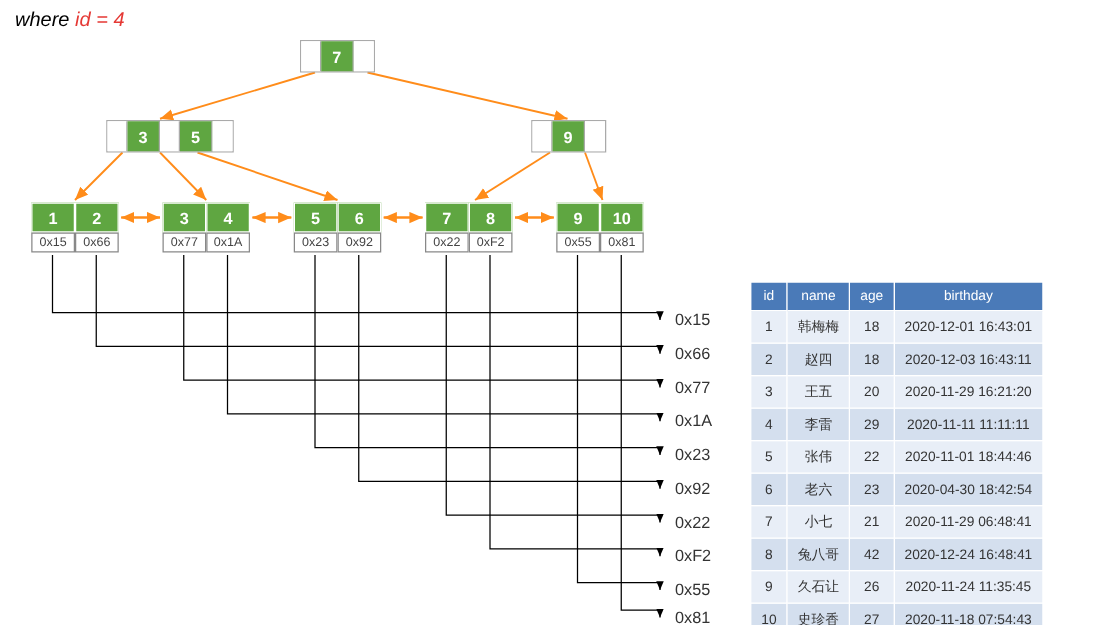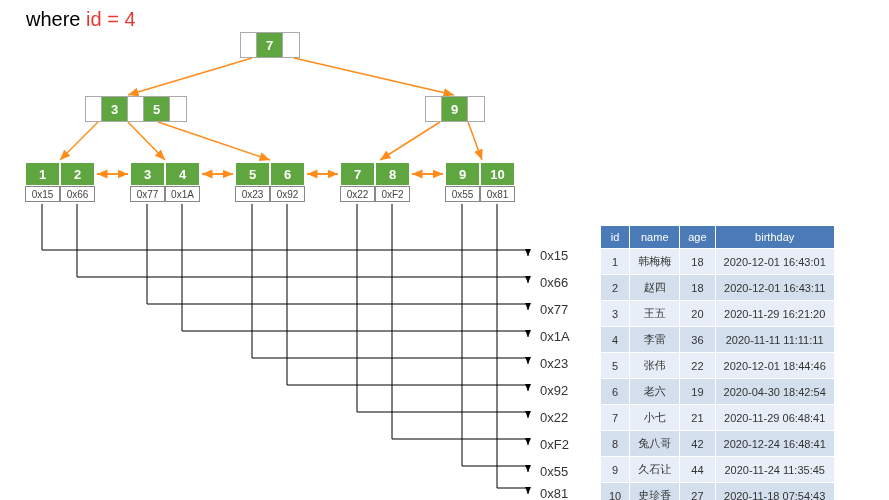--- a/index.html
+++ b/index.html
@@ -1,18 +1,18 @@
 <!DOCTYPE html>
 <html><head>
 <meta charset="utf-8">
 <style>
 * { margin: 0; padding: 0; box-sizing: border-box; }
 body { font-family: Arial, sans-serif; width: 889px; height: 500px; position: relative; background: #fff; }
 
-.query-text { position: absolute; top: 8px; left: 26px; font-size: 20px; }
+.query-text { position: absolute; top: 8px; left: 12px; font-size: 16px; font-style: italic; }
 .query-where { color: #000; }
 .query-id { color: #e53935; }
 .query-eq { color: #e53935; }
 
 .node-wrap { position: absolute; }
 .node-box { display: flex; border: 1px solid #aaa; }
 .node-slot { width: 16px; height: 24px; background: #fff; border-right: 1px solid #aaa; }
 .node-slot:last-child { border-right: none; }
 .node-key { width: 26px; height: 24px; background: #5fa641; color: #fff; display: flex; align-items: center; justify-content: center; font-size: 13px; font-weight: bold; border-right: 1px solid #aaa; }
 
@@ -182,62 +182,62 @@
       <tr class="odd">
         <td>1</td>
         <td>韩梅梅</td>
         <td>18</td>
         <td>2020-12-01 16:43:01</td>
       </tr>
       <tr class="even">
         <td>2</td>
         <td>赵四</td>
         <td>18</td>
-        <td>2020-12-01 16:43:11</td>
+        <td>2020-12-03 16:43:11</td>
       </tr>
       <tr class="odd">
         <td>3</td>
         <td>王五</td>
         <td>20</td>
         <td>2020-11-29 16:21:20</td>
       </tr>
       <tr class="even">
         <td>4</td>
         <td>李雷</td>
-        <td>36</td>
+        <td>29</td>
         <td>2020-11-11 11:11:11</td>
       </tr>
       <tr class="odd">
         <td>5</td>
         <td>张伟</td>
         <td>22</td>
-        <td>2020-12-01 18:44:46</td>
+        <td>2020-11-01 18:44:46</td>
       </tr>
       <tr class="even">
         <td>6</td>
         <td>老六</td>
-        <td>19</td>
+        <td>23</td>
         <td>2020-04-30 18:42:54</td>
       </tr>
       <tr class="odd">
         <td>7</td>
         <td>小七</td>
         <td>21</td>
         <td>2020-11-29 06:48:41</td>
       </tr>
       <tr class="even">
         <td>8</td>
         <td>兔八哥</td>
         <td>42</td>
         <td>2020-12-24 16:48:41</td>
       </tr>
       <tr class="odd">
         <td>9</td>
         <td>久石让</td>
-        <td>44</td>
+        <td>26</td>
         <td>2020-11-24 11:35:45</td>
       </tr>
       <tr class="even">
         <td>10</td>
         <td>史珍香</td>
         <td>27</td>
         <td>2020-11-18 07:54:43</td>
       </tr>
     </tbody>
 </table>

